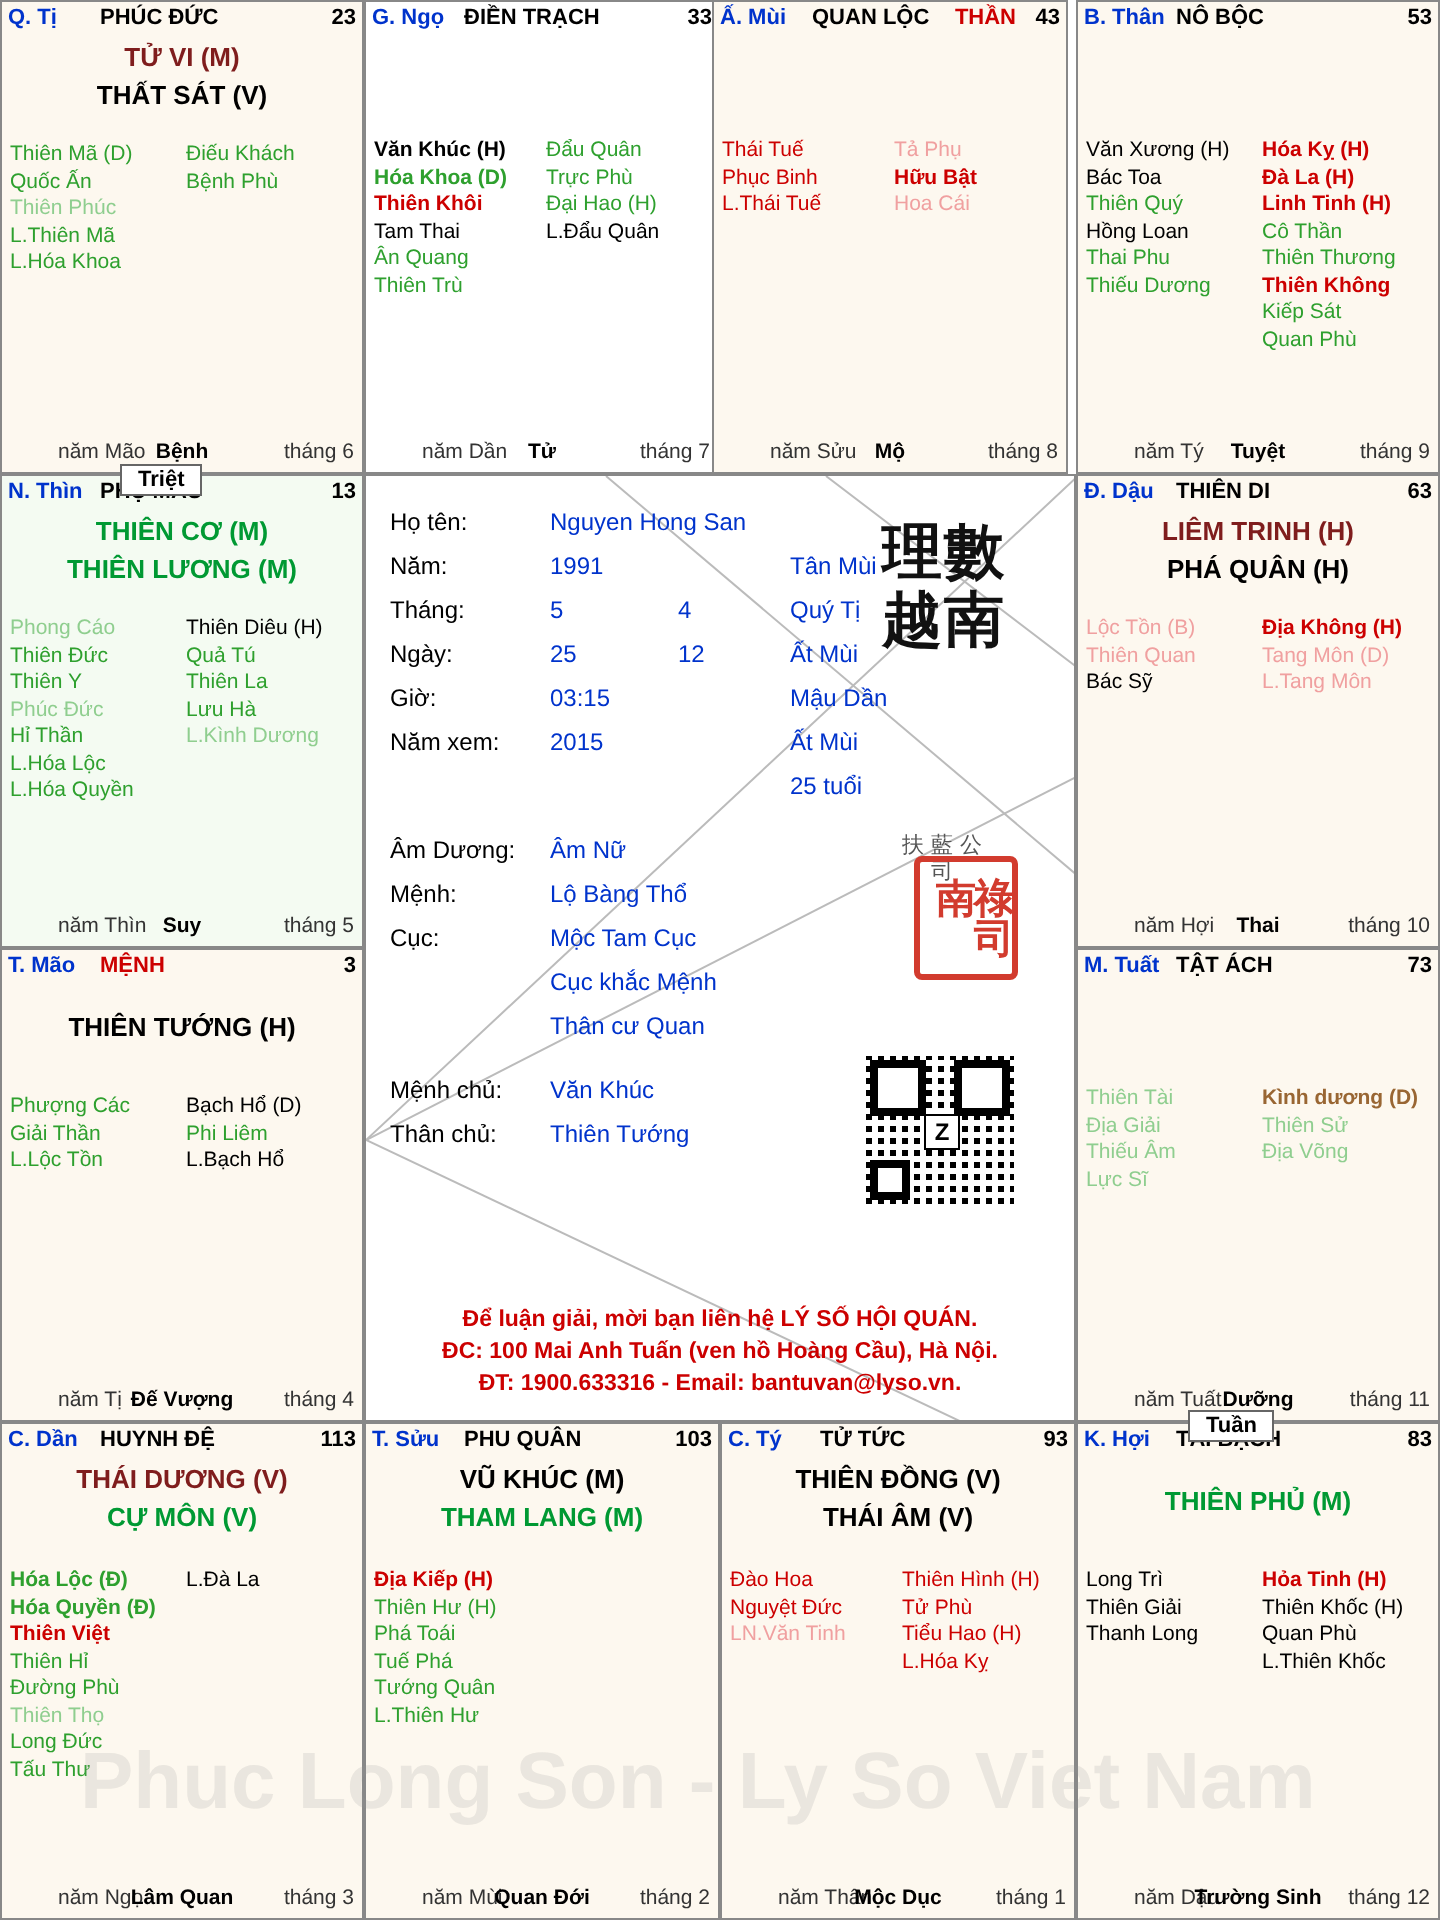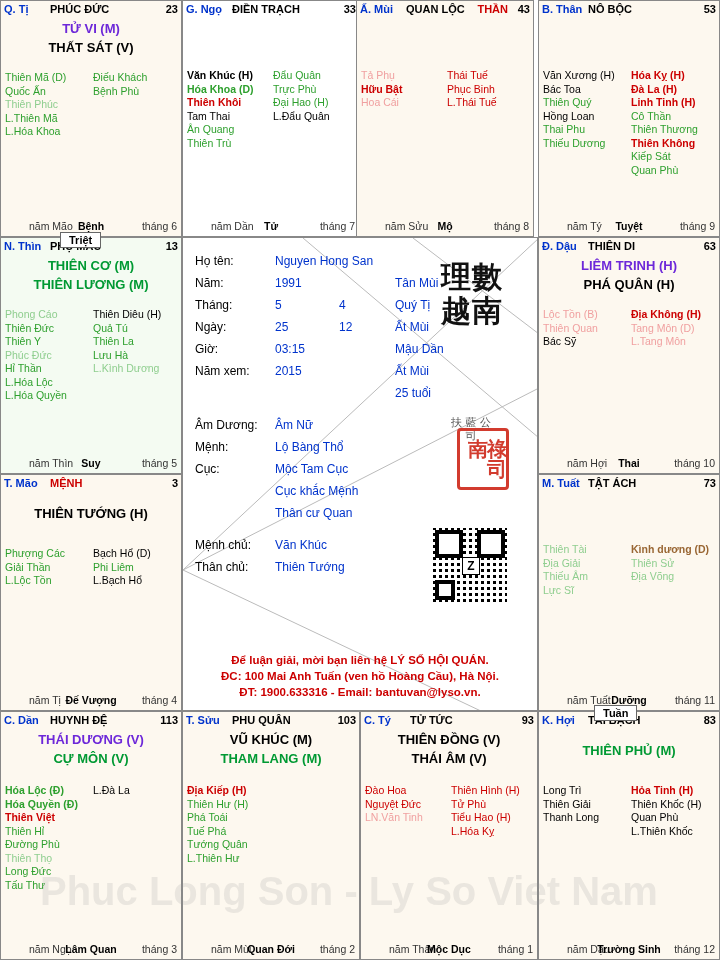--- a/index.html
+++ b/index.html
@@ -38,21 +38,21 @@
   .p-cung { position:absolute; left:46px; top:0; color:#000; }
   .p-num { position:absolute; right:0; top:0; color:#000; font-weight:bold; }
 
   .p-main {
     text-align:center;
     font-weight:bold;
     font-size:13px;
     margin-top:3px;
     line-height:16px;
   }
-  .m-red { color:#6d28d9; }
+  .m-red { color:#7f1d1d; }
   .m-green { color:#009933; }
   .m-black { color:#000000; }
 
   .cols {
     position:absolute;
     left:4px; right:4px;
     top:54px;
     display:flex;
     gap:4px;
   }
@@ -262,28 +262,28 @@
 
   <div class="cell beige" style="left:356px;top:0;width:178px;height:237px;">
     <div class="p-head">
       <span class="p-chi">Ấ. Mùi</span>
       <span class="p-cung">QUAN LỘC</span>
       <span class="p-num">43</span>
       <span style="position:absolute;right:22px;top:0;color:#cc0000;font-weight:bold;">THẦN</span>
     </div>
     <div class="cols" style="top:68px;">
       <div class="col">
+        <div class="c-red">Thái Tuế</div>
+        <div class="c-red">Phục Binh</div>
+        <div class="c-red">L.Thái Tuế</div>
+      </div>
+      <div class="col">
         <div class="c-pink">Tả Phụ</div>
         <div class="c-red bold">Hữu Bật</div>
         <div class="c-pink">Hoa Cái</div>
-      </div>
-      <div class="col">
-        <div class="c-red">Thái Tuế</div>
-        <div class="c-red">Phục Binh</div>
-        <div class="c-red">L.Thái Tuế</div>
       </div>
     </div>
     <div class="p-foot">
       <span class="f-left">năm Sửu</span>
       <span class="f-mid">Mộ</span>
       <span class="f-right">tháng 8</span>
     </div>
   </div>
 
   <div class="cell beige" style="left:538px;top:0;width:182px;height:237px;">

